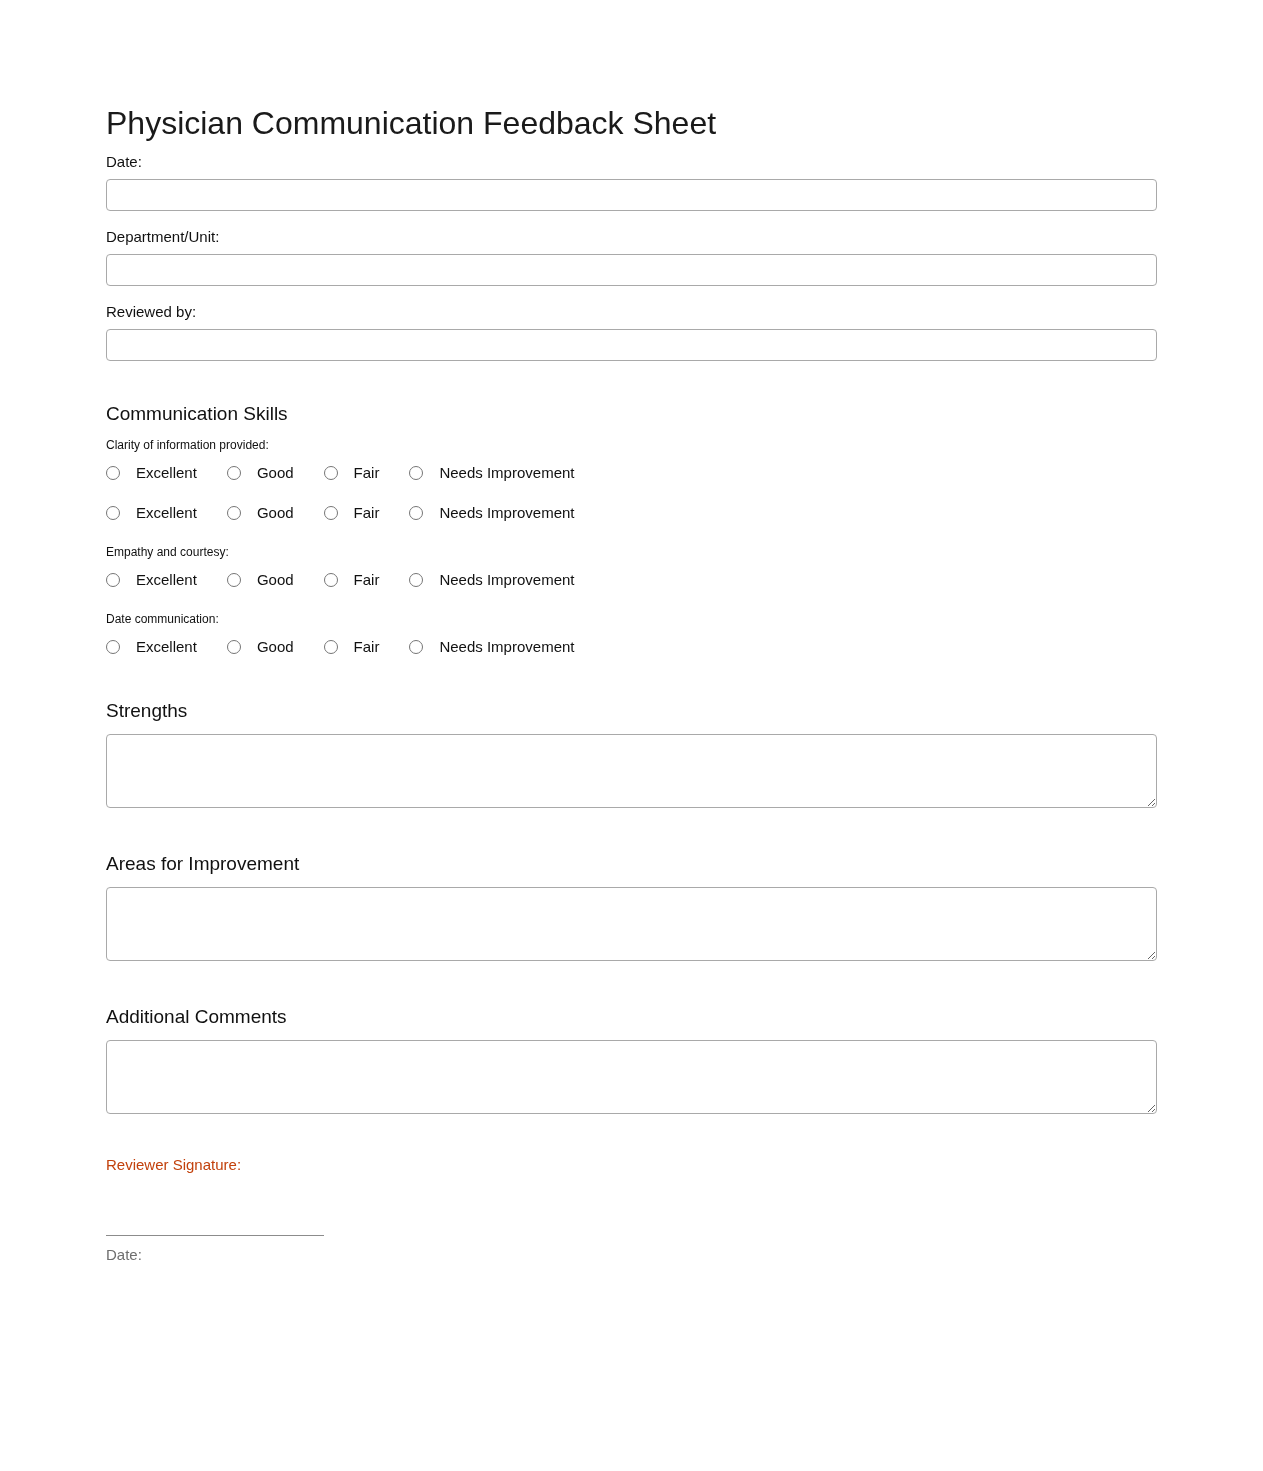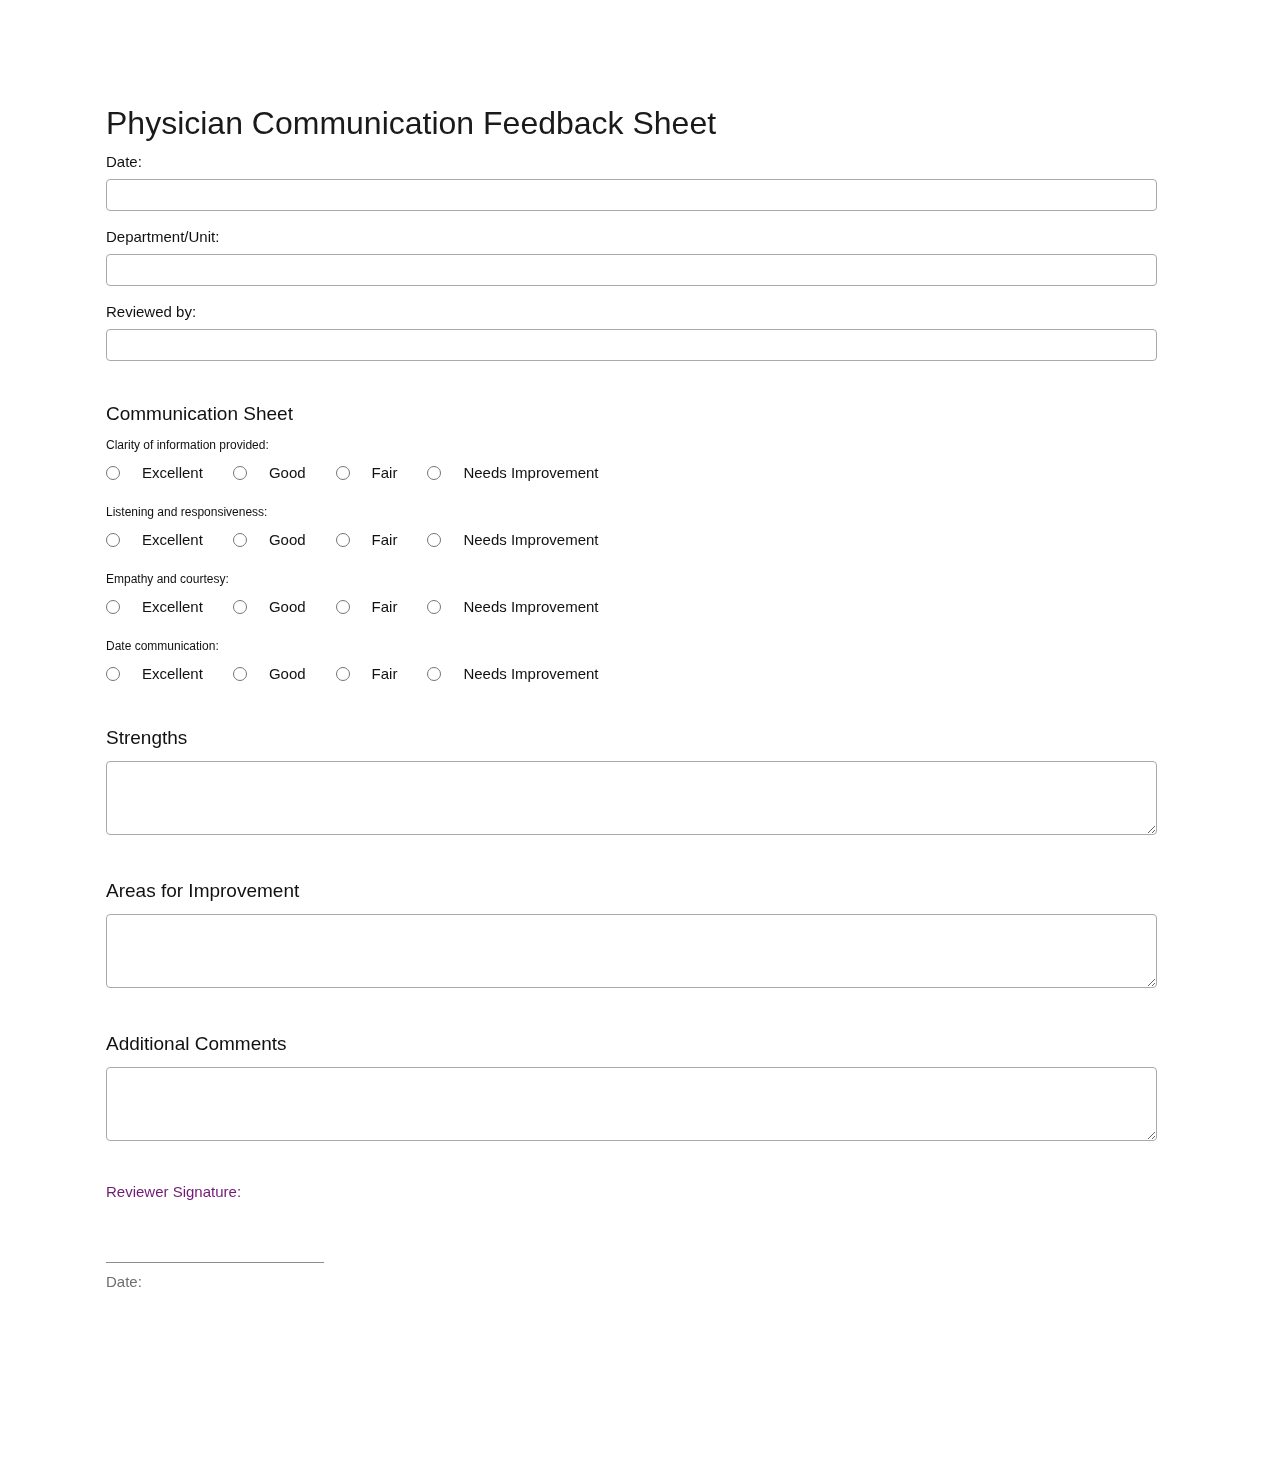--- a/index.html
+++ b/index.html
@@ -64,21 +64,21 @@
   }
   .radio-row {
     display: flex;
     align-items: center;
     gap: 30px;
     margin-bottom: 23px;
   }
   .radio-option {
     display: inline-flex;
     align-items: center;
-    gap: 22px;
+    gap: 16px;
     font-size: 15px;
     color: #111111;
     cursor: pointer;
   }
   .radio-option input[type="radio"] {
     width: 14px;
     height: 14px;
     margin: 0;
     cursor: pointer;
   }
@@ -95,21 +95,21 @@
     margin-bottom: 40px;
     resize: both;
     outline: none;
   }
   .ta-heading { margin-top: 45px; }
   .skills-heading { margin-top: 42px; }
   .signature-block { margin-top: 42px; }
   .signature-label {
     font-size: 15px;
     line-height: 17px;
-    color: #701a75;
+    color: #c2410c;
     margin: 0;
   }
   .signature-line {
     width: 218px;
     height: 0;
     border-top: 1px solid #8c8c8c;
     margin-top: 62px;
   }
   .signature-date-label {
     font-size: 15px;
@@ -135,21 +135,21 @@
     <div class="field-group">
       <label class="field-label">Department/Unit:</label>
       <input type="text" class="text-input" style="">
     </div>
 
     <div class="field-group">
       <label class="field-label">Reviewed by:</label>
       <input type="text" class="text-input" style="">
     </div>
 
-    <h2 class="section-heading skills-heading">Communication Sheet</h2>
+    <h2 class="section-heading skills-heading">Communication Skills</h2>
 
     <div class="question-block">
       <div class="question-label">Clarity of information provided:</div>
       <div class="radio-row">
         <label class="radio-option">
           <input type="radio" name="clarity" style="">
           <span>Excellent</span>
         </label>
         <label class="radio-option">
           <input type="radio" name="clarity" style="">
@@ -160,21 +160,20 @@
           <span>Fair</span>
         </label>
         <label class="radio-option">
           <input type="radio" name="clarity" style="">
           <span>Needs Improvement</span>
         </label>
       </div>
     </div>
 
     <div class="question-block">
-      <div class="question-label">Listening and responsiveness:</div>
       <div class="radio-row">
         <label class="radio-option">
           <input type="radio" name="listening" style="">
           <span>Excellent</span>
         </label>
         <label class="radio-option">
           <input type="radio" name="listening" style="">
           <span>Good</span>
         </label>
         <label class="radio-option">

